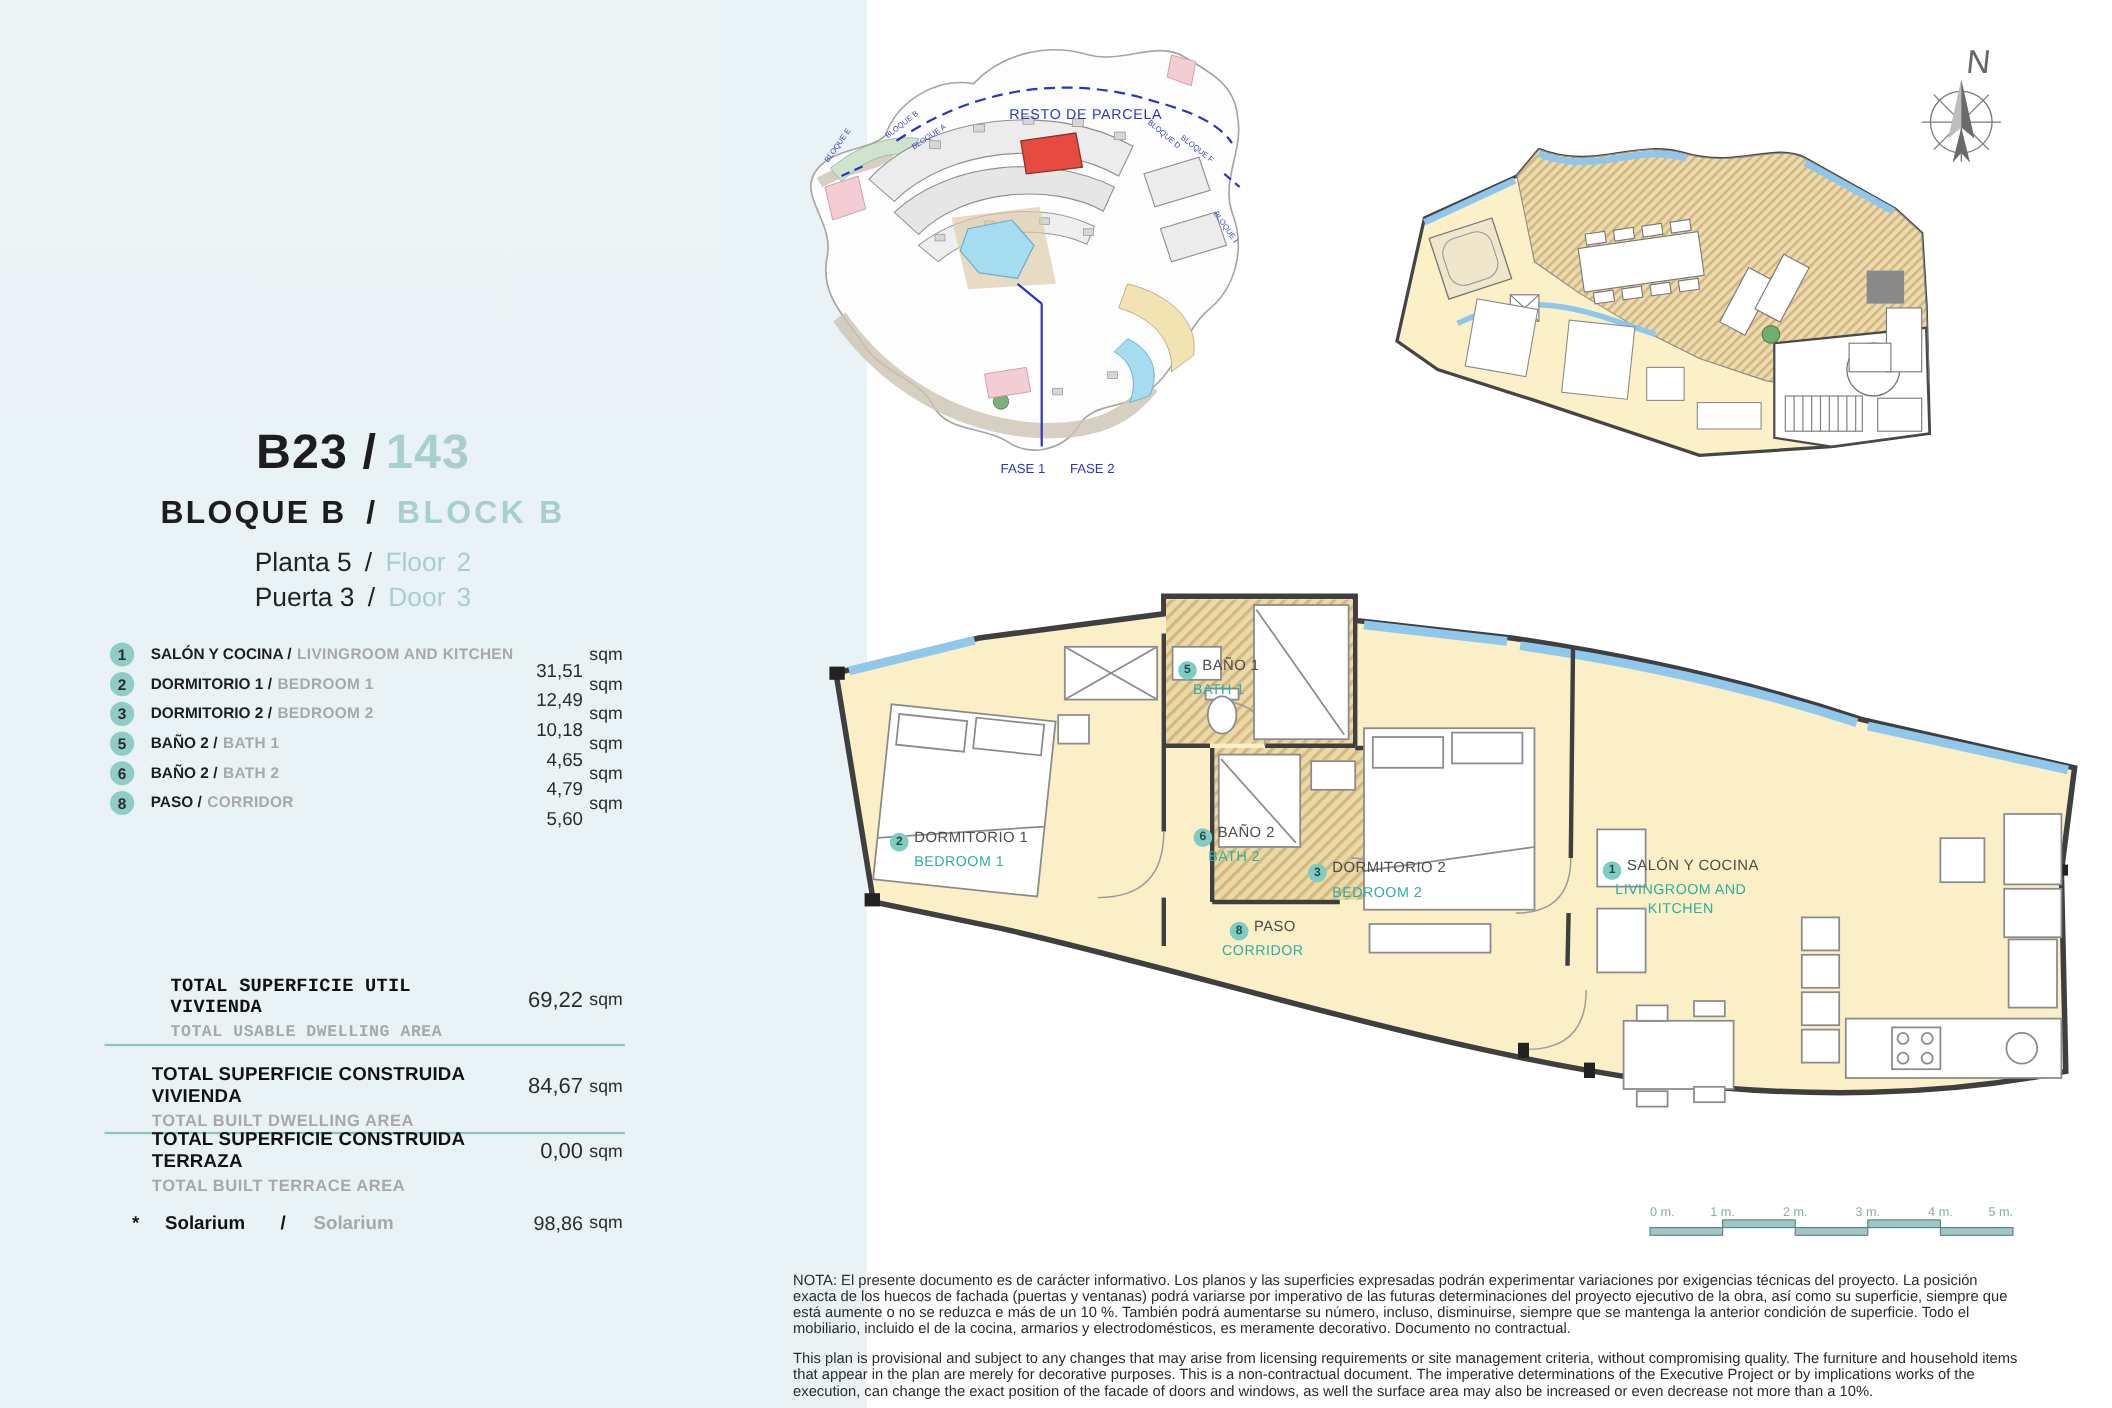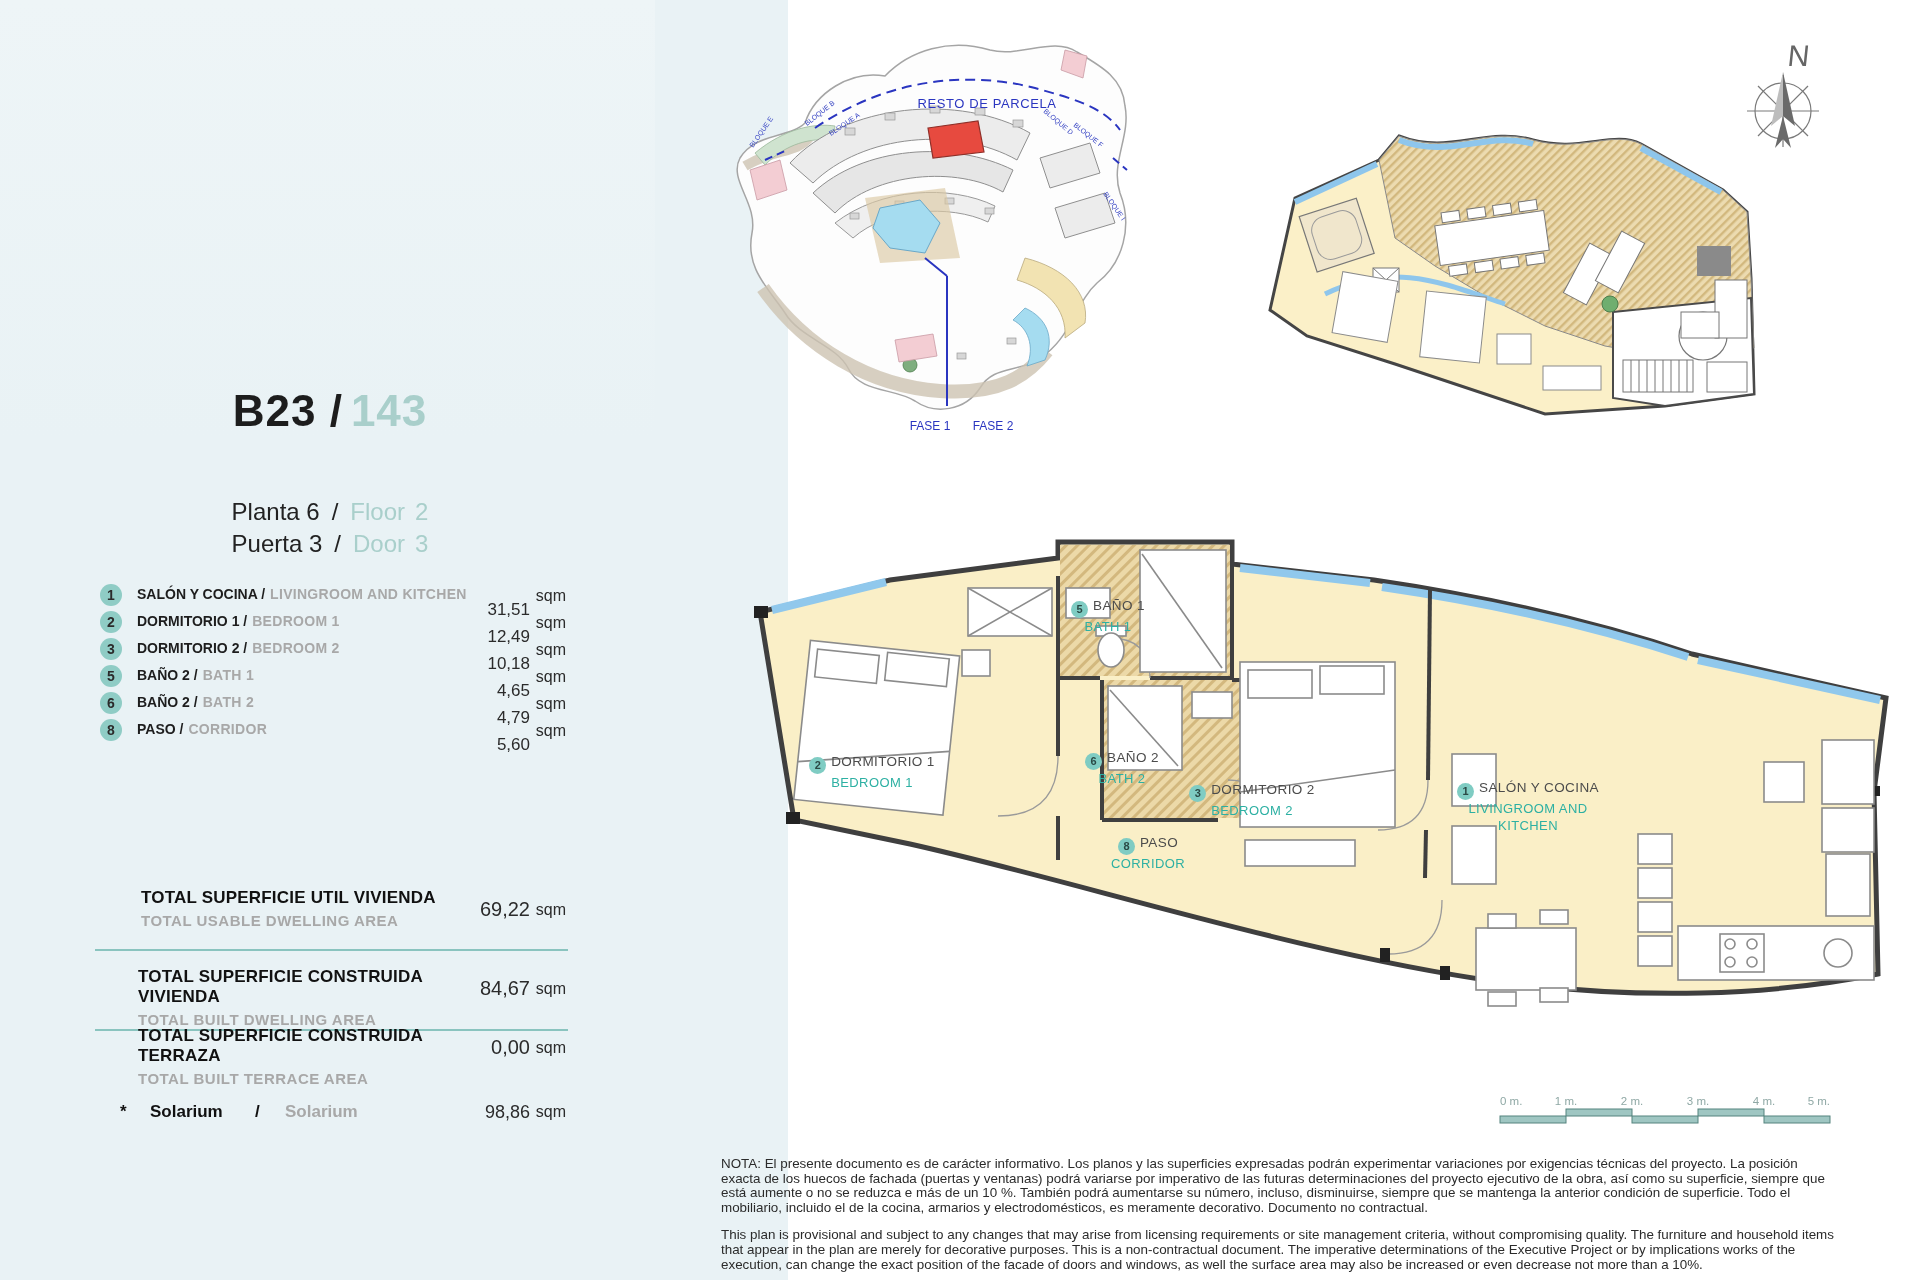--- a/index.html
+++ b/index.html
@@ -57,23 +57,26 @@
 
 <div id="page">
 
   <div class="sidebar">
     <div class="sidebar-top"></div>
 
     <div class="unit-title">
       <span class="t-code">B23 /</span><span class="t-num">143</span>
     </div>
 
+    <div class="block-title">
+      <span>BLOQUE B</span><span class="sep">/</span><span class="en">BLOCK B</span>
+    </div>
 
     <div class="floor-line" style="top:498px;">
-      <span>Planta 6</span><span class="sep">/</span><span class="en"><span>Floor</span><b>2</b></span>
+      <span>Planta 5</span><span class="sep">/</span><span class="en"><span>Floor</span><b>2</b></span>
     </div>
     <div class="floor-line" style="top:530px;">
       <span>Puerta 3</span><span class="sep">/</span><span class="en"><span>Door</span><b>3</b></span>
     </div>
 
     <div class="room-row" style="top:584px;">
       <span class="num-circle">1</span>
       <span class="room-label"><span>SALÓN Y COCINA /</span><span class="en">LIVINGROOM AND KITCHEN</span></span>
       <span class="room-area">31,51</span>
       <span class="room-unit">sqm</span>
@@ -103,21 +106,21 @@
       <span class="room-unit">sqm</span>
     </div>
     <div class="room-row" style="top:719px;">
       <span class="num-circle">8</span>
       <span class="room-label"><span>PASO /</span><span class="en">CORRIDOR</span></span>
       <span class="room-area">5,60</span>
       <span class="room-unit">sqm</span>
     </div>
 
     <div class="total-row" style="top:888px;">
-      <div class="total-block" style="left:46px;">
+      <div class="total-block" style="left:60px;font-family:Liberation Mono, monospace;">
         <div class="total-es">TOTAL SUPERFICIE UTIL VIVIENDA</div>
         <div class="total-en">TOTAL USABLE DWELLING AREA</div>
       </div>
       <span class="total-area" style="top:10px;">69,22</span>
       <span class="total-unit" style="top:13px;">sqm</span>
     </div>
     <div class="divider" style="top:949px;"></div>
 
     <div class="total-row" style="top:967px;">
       <div class="total-block" style="left:43px;">

